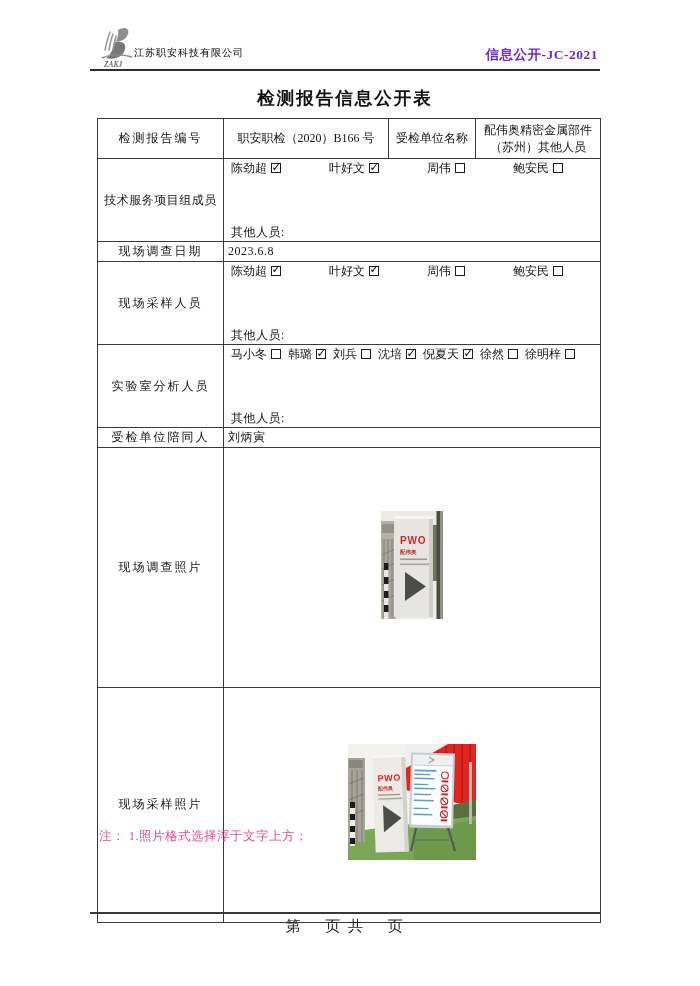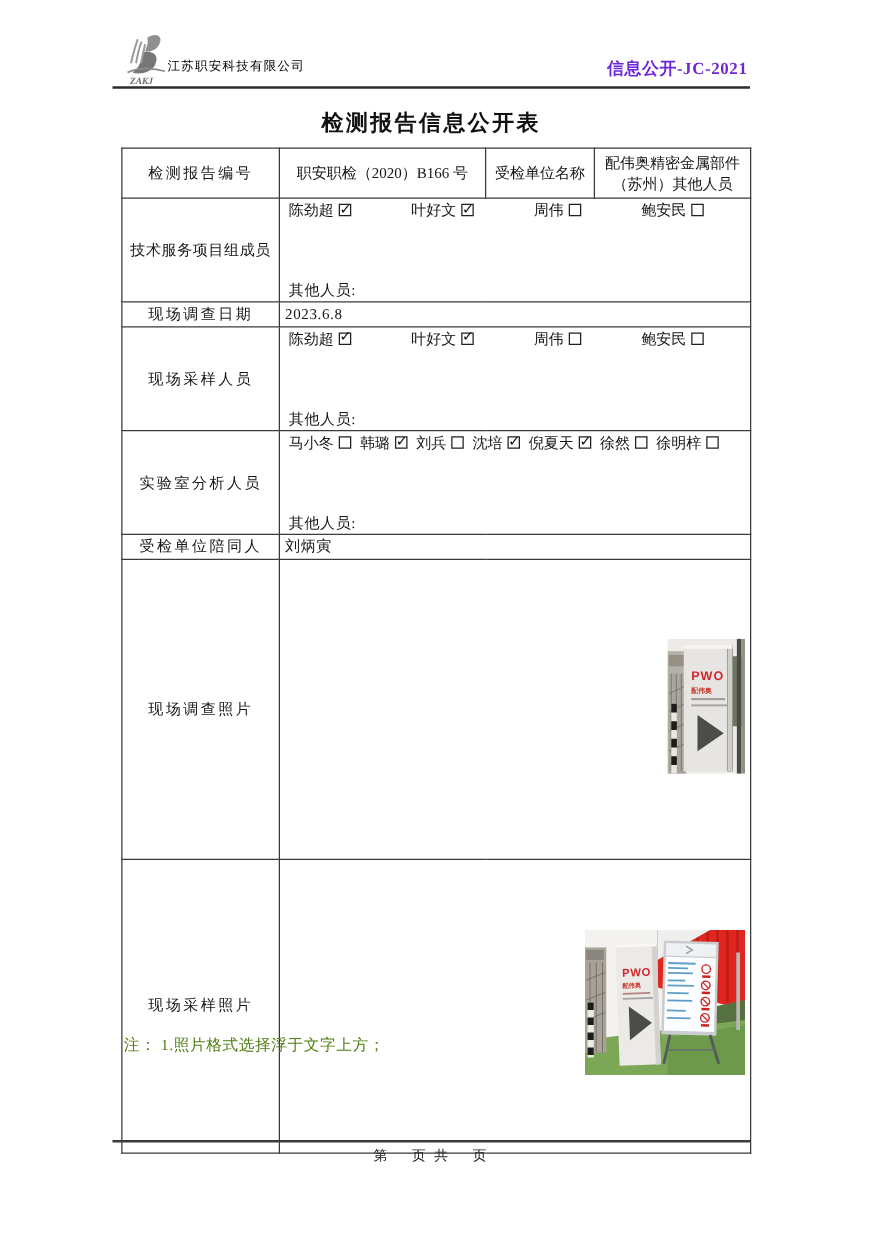--- a/index.html
+++ b/index.html
@@ -26,25 +26,25 @@
   td.center{text-align:left;letter-spacing:0.5px;}
   td.valuetext{text-align:center;}
   td.chk{padding-left:7px;}
   .cbgroup{display:flex;flex-wrap:wrap;align-items:center;column-gap:13px;row-gap:3px;gap:48px;}
   .cbgroup.tight{column-gap:7px;}
   .cbitem{display:flex;align-items:center;gap:4px;}
   .cb{display:inline-block;width:10px;height:10px;border:1.3px solid #1f1f1f;position:relative;box-sizing:border-box;background:#fff;flex:0 0 auto;}
   .cb.checked::after{content:"✓";position:absolute;left:-0.5px;top:-4.5px;font-size:11.5px;font-weight:bold;color:#0d0d0d;
     font-family:"DejaVu Sans",sans-serif;}
   .other-label{letter-spacing:0.5px;}
-  .photo-cell{text-align:right;vertical-align:middle;}
+  .photo-cell{text-align:center;vertical-align:middle;}
   
-  .note{position:absolute;left:99px;top:828px;font-size:12.5px;letter-spacing:0.5px;color:#4d7c0f;}
+  .note{position:absolute;left:99px;top:828px;font-size:12.5px;letter-spacing:0.5px;color:#ec4899;}
   .footer-rule{position:absolute;left:90px;top:912px;width:510px;height:1.5px;background:#3a3a3a;}
-  .footer-text{position:absolute;left:90px;top:917px;width:510px;text-align:center;font-size:11px;letter-spacing:2px;color:#222;}
+  .footer-text{position:absolute;left:90px;top:917px;width:510px;text-align:center;font-size:15px;letter-spacing:2px;color:#222;}
 </style>
 </head>
 <body>
 
 <div class="header">
   <svg class="logo" viewBox="0 0 44 46">
     <path d="M20 6 C26 2 32 4 30 10 C28 16 22 18 18 17 C21 11 20 8 20 6 Z" fill="#8f8f8f"></path>
     <path d="M16 18 C24 16 30 20 26 28 C23 34 14 36 8 34 C14 30 15 24 16 18 Z" fill="#777777"></path>
     <path d="M12 8 C10 14 8 20 7 26 M15 10 C13 15 12 20 11 26 M18 12 C17 16 16 21 15 26" stroke="#9a9a9a" stroke-width="1.6" fill="none" stroke-linecap="round"></path>
     <path d="M4 34 C12 30 24 30 34 33" stroke="#8a8a8a" stroke-width="1.4" fill="none"></path>

